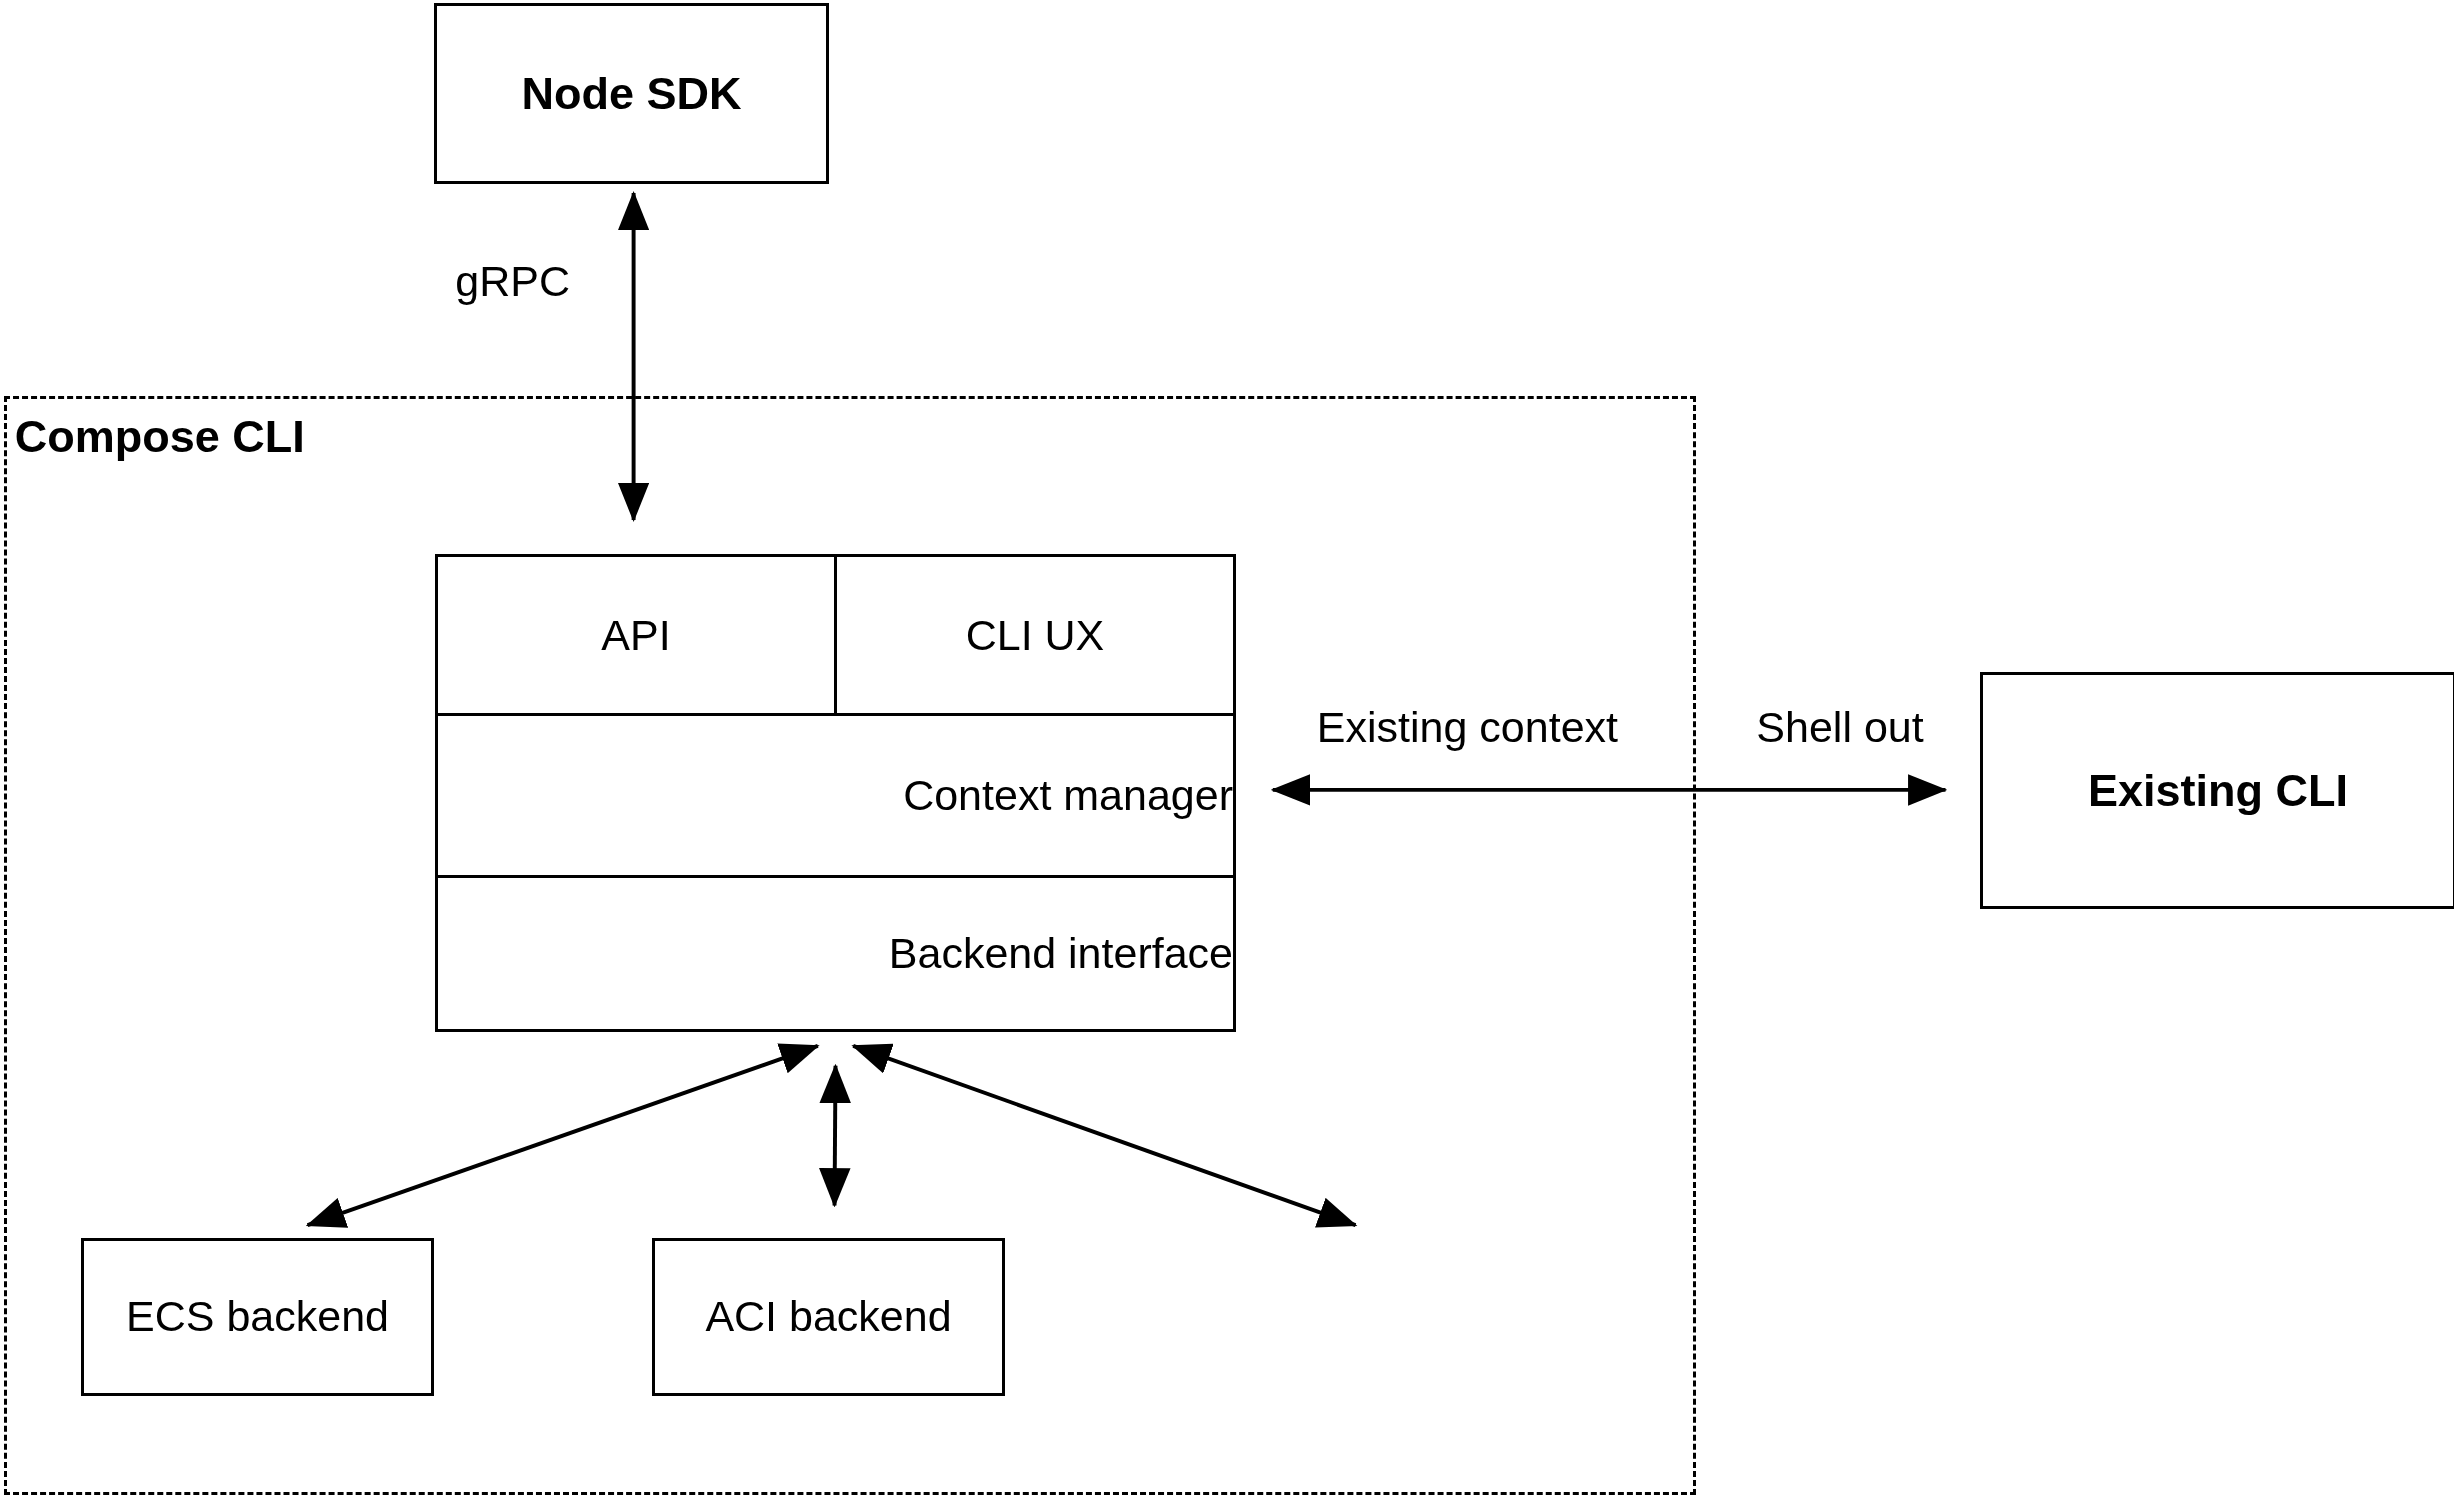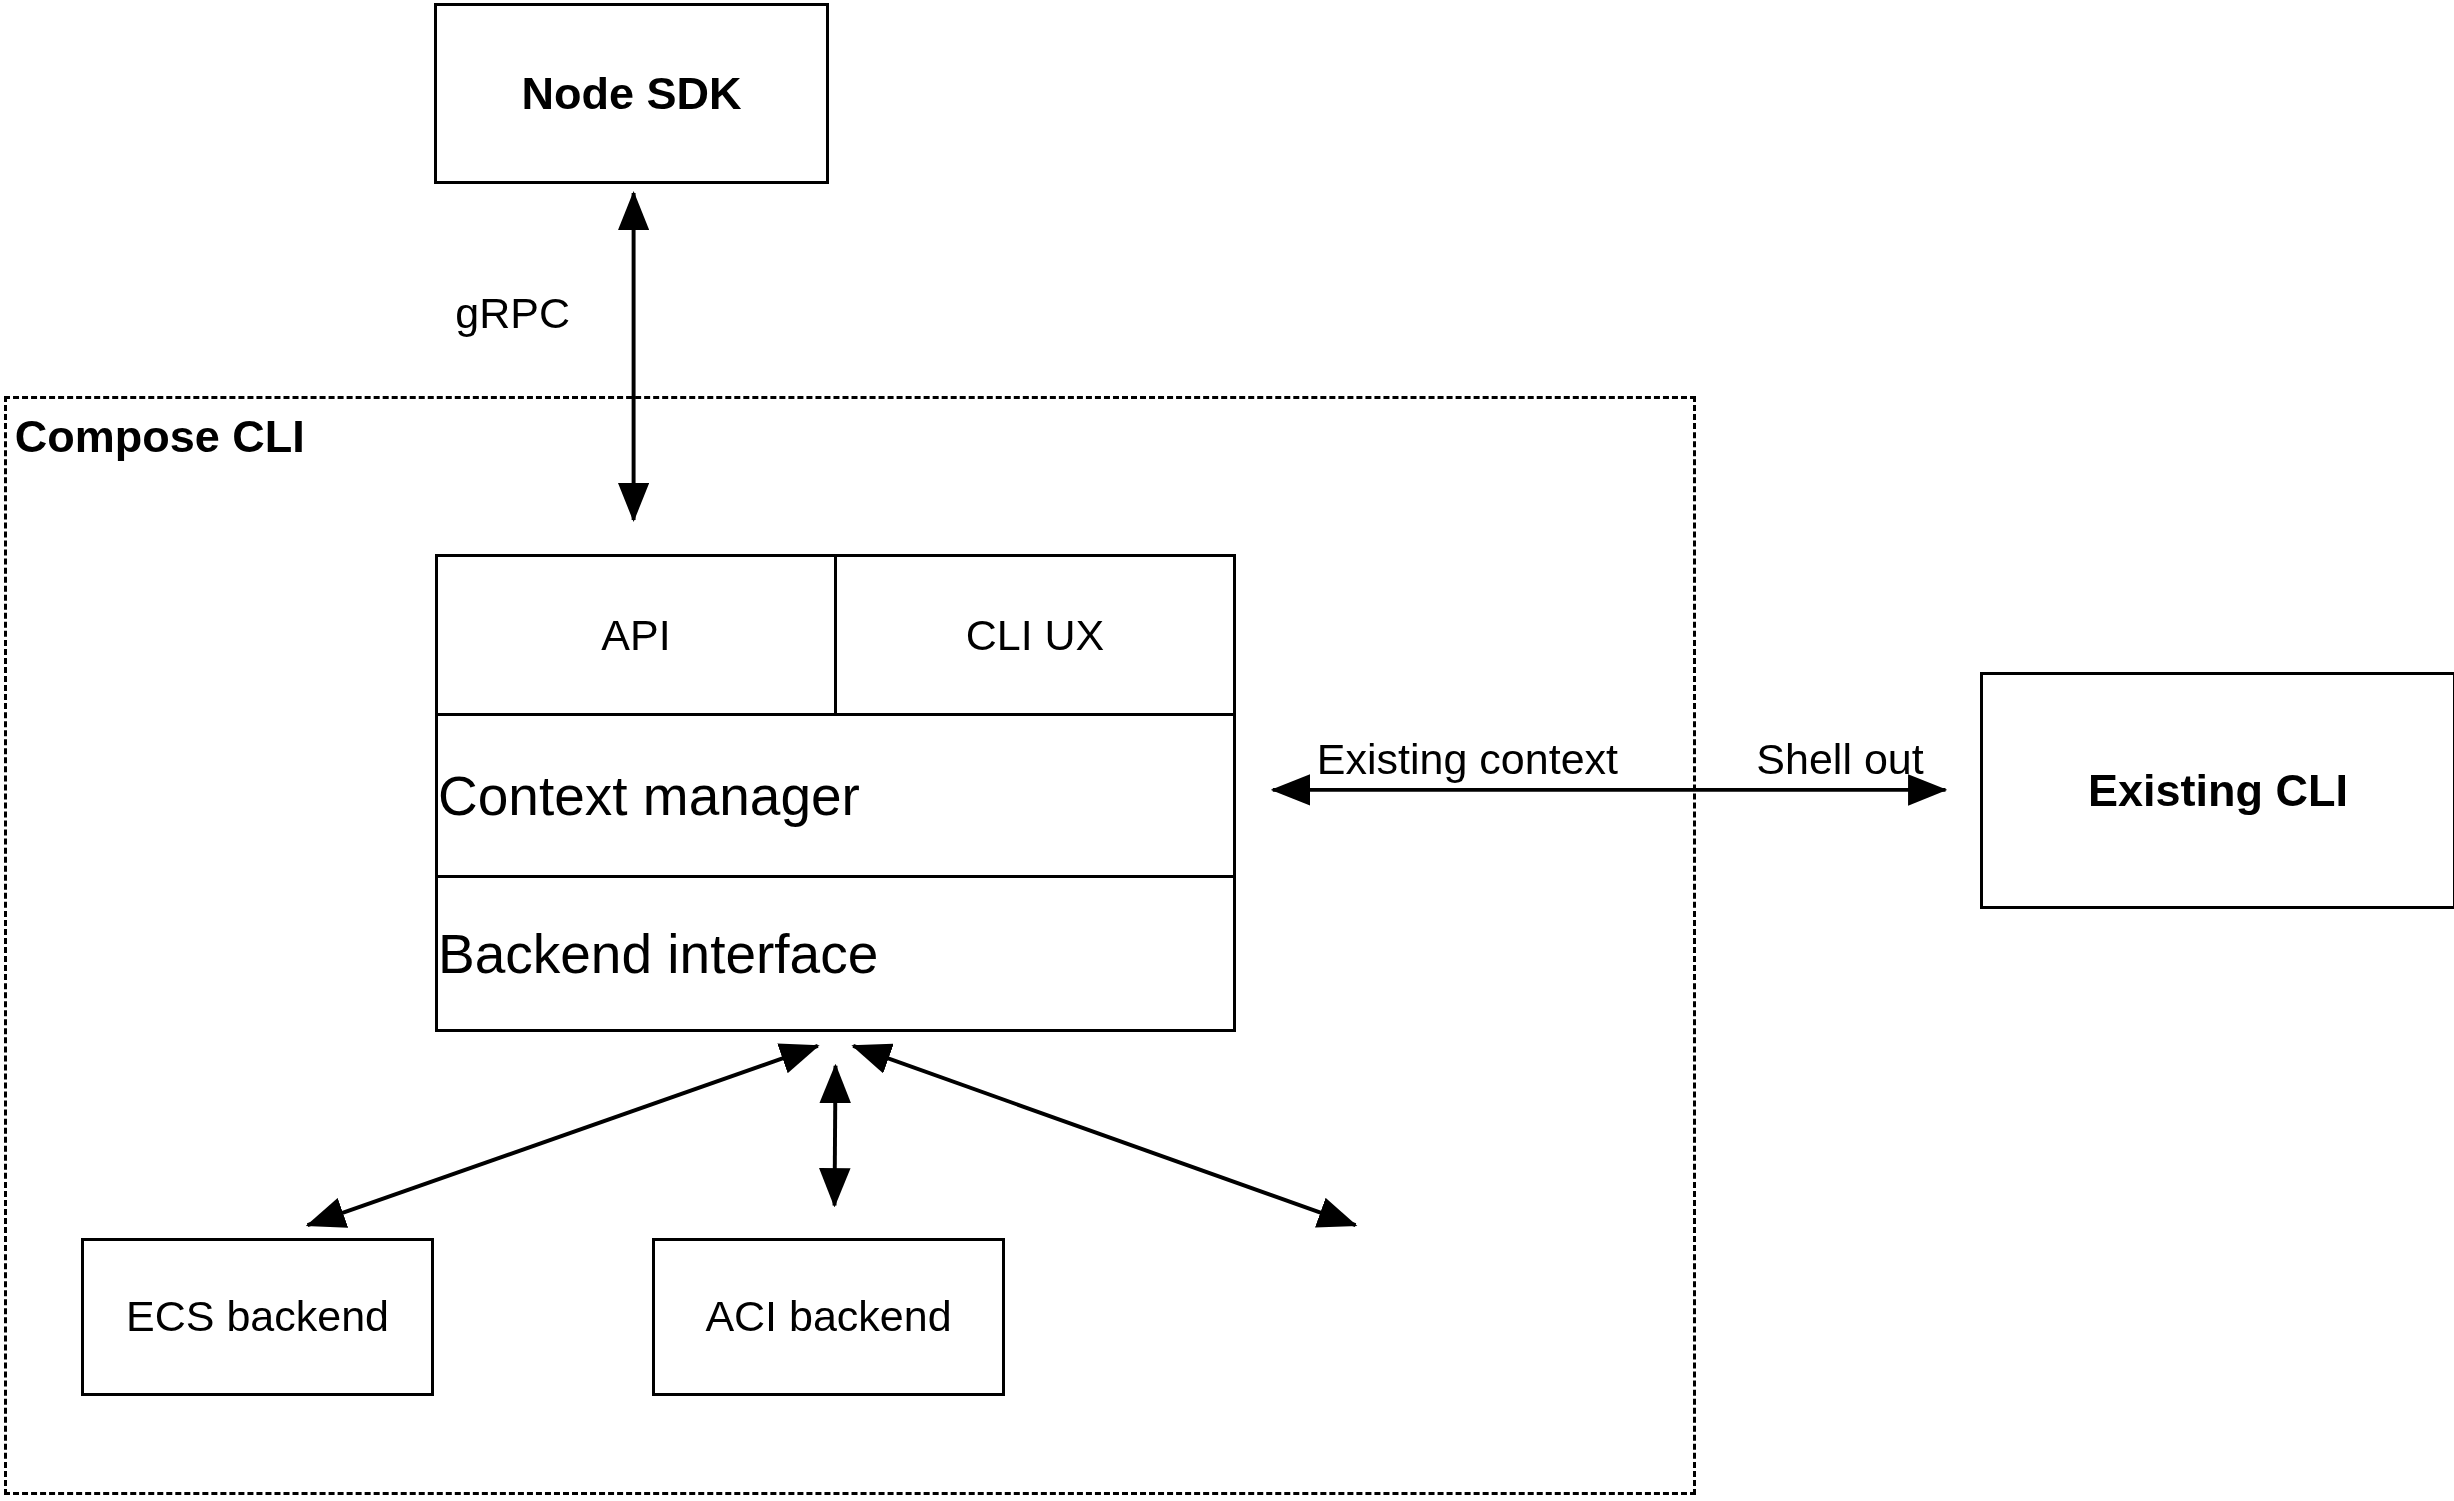--- a/index.html
+++ b/index.html
@@ -62,30 +62,29 @@
     align-items: center;
     justify-content: center;
     box-sizing: border-box;
     font-size: 43px;
     flex: 1;
   }
   #cell-api { border-right: 3.9px solid #000000; max-width: 400px; }
   .rowlabel {
     display: flex;
     align-items: center;
-    justify-content: flex-start;
+    justify-content: flex-end;
     width: 100%;
-    font-size: 55px;
+    font-size: 43px;
   }
   
   .edge-label {
     position: absolute;
     font-size: 43px;
     white-space: nowrap;
-    margin-top: 32px;
   }
   #grpc-label { left: 343px; top: 257px; width: 227px; text-align: right; }
   #existing-context-label { left: 1224px; top: 703px; width: 394px; text-align: right; }
   #shell-out-label { left: 1692px; top: 703px; width: 296px; text-align: center; }
   
   #arrow-layer {
     position: absolute;
     left: 0; top: 0;
     width: 2455px; height: 1501px;
     pointer-events: none;

